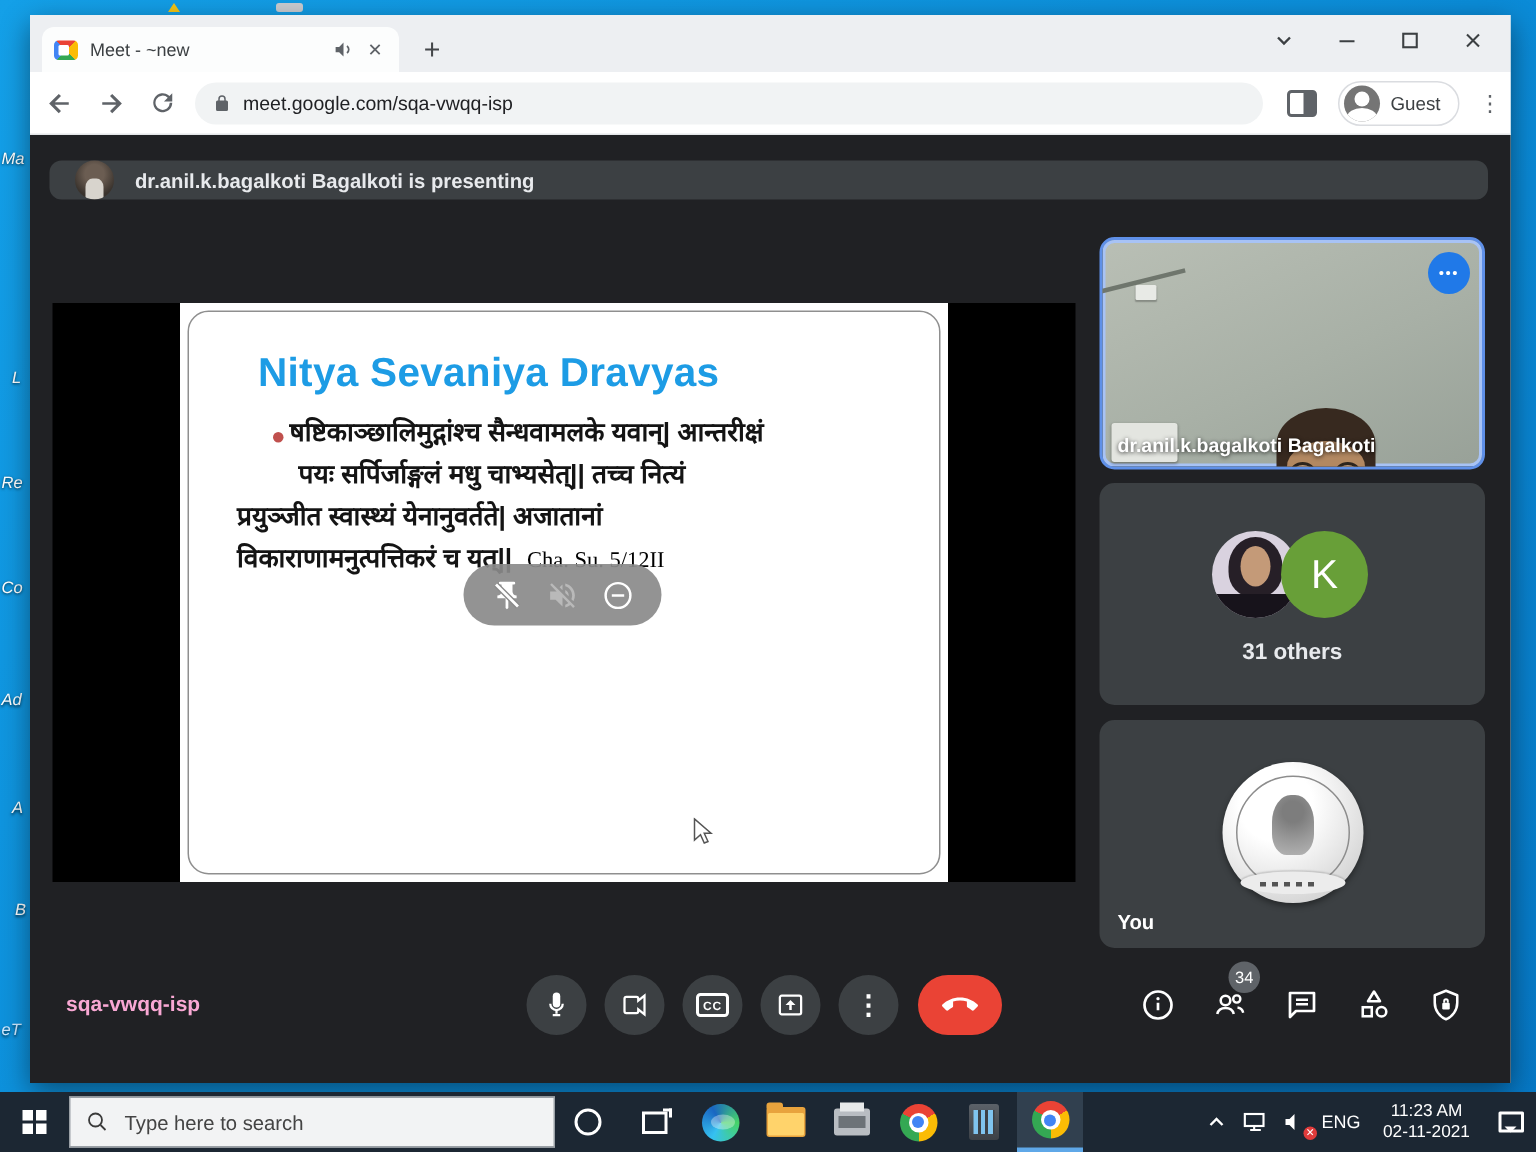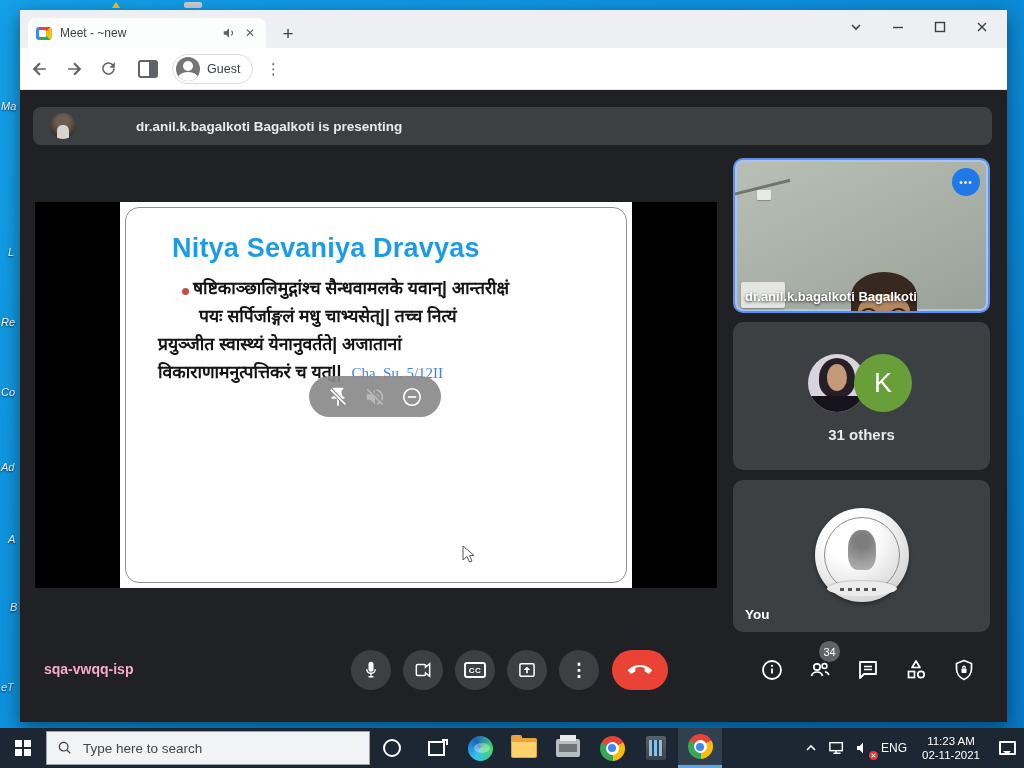--- a/index.html
+++ b/index.html
@@ -36,36 +36,36 @@
   .profile-pill { margin-left:14px; height:30px; border:1px solid #dadce0; border-radius:15px; display:flex; align-items:center; padding:2px 12px 2px 3px; background:#fff; }
   .profile-avatar { width:24px; height:24px; border-radius:50%; background:#757575; position:relative; overflow:hidden; }
   .profile-avatar::before { content:""; position:absolute; left:7px; top:4px; width:10px; height:10px; border-radius:50%; background:#fff; }
   .profile-avatar::after { content:""; position:absolute; left:2px; top:15px; width:20px; height:12px; border-radius:50%; background:#fff; }
   .profile-label { font-size:12.5px; color:#3c4043; margin-left:7px; }
   .menu-dots { margin-left:12px; color:#5f6368; font-size:15px; letter-spacing:0; width:16px; text-align:center; }
 
   
   #page { position:absolute; left:0; top:80px; width:987px; height:632px; background:#202124; }
 
-  #banner { position:absolute; left:13px; top:17px; width:959px; height:38px; background:#3c4043; border-radius:8px; display:flex; align-items:center;gap:46px; }
+  #banner { position:absolute; left:13px; top:17px; width:959px; height:26px; background:#3c4043; border-radius:8px; display:flex; align-items:center; }
   .banner-avatar { width:26px; height:26px; border-radius:50%; margin-left:17px; background:radial-gradient(circle at 50% 35%,#6b5d52 0 30%,#3a332d 70%); position:relative; overflow:hidden; }
   .banner-avatar::after{content:"";position:absolute;left:7px;top:12px;width:12px;height:14px;background:#d8d4cd;border-radius:40% 40% 0 0;}
   .banner-text { color:#e8eaed; font-size:13.5px; font-weight:700; margin-left:14px; }
 
   #stage { position:absolute; left:15px; top:112px; width:682px; height:386px; background:#000; }
   #slide { position:absolute; left:85px; top:0; width:512px; height:386px; background:#fff; overflow:hidden; }
   .slide-frame { position:absolute; left:5px; top:5px; right:5px; bottom:5px; border:1px solid #8f8f8f; border-radius:14px; }
   .slide-title { position:absolute; left:52px; top:31px; font-size:27px; font-weight:700; letter-spacing:.2px; }
   .slide-bullet { position:absolute; left:62px; top:86px; width:7px; height:7px; border-radius:50%; background:#c0504d; }
   .sl { position:absolute; color:#141414; font-size:17.5px; font-weight:700; white-space:nowrap; }
   .sl.l1 { left:73px; top:73px; }
   .sl.l2 { left:79px; top:101px; }
   .sl.l3 { left:38px; top:129px; }
   .sl.l4 { left:38px; top:157px; }
-  .slide-ref { font-family:"Liberation Serif", serif; font-weight:400; font-size:15px; color:#3b82f6; margin-left:10px; }
+  .slide-ref { font-family:"Liberation Serif", serif; font-weight:400; font-size:15px; color:#000000; margin-left:10px; }
 
   #overlay-pill { position:absolute; left:274px; top:174px; width:132px; height:41px; background:rgba(138,138,138,.92); border-radius:21px; display:flex; align-items:center; justify-content:space-around; padding:0 10px; }
   #overlay-pill svg { display:block; }
 
   #cursor { position:absolute; left:427px; top:343px; }
 
   
   .tile { position:absolute; left:713px; width:257px; border-radius:10px; background:#3c4043; overflow:hidden; }
   #tile-presenter { top:68px; height:155px; border:2px solid #5f90e8; box-shadow:0 0 0 2px #a8c3f5 inset; background:linear-gradient(155deg,#b9bfb5 0%,#a8b0a6 55%,#98a198 100%); }
   .cam-conduit { position:absolute; left:-4px; top:26px; width:60px; height:3px; background:#6f766d; transform:rotate(-14deg); }
@@ -203,20 +203,26 @@
       <span class="navbtn">
         <svg width="20" height="20" viewBox="0 0 24 24">
             <path d="M5 11h11.2l-5-5L13 4.3 20.7 12 13 19.7l-1.8-1.7 5-5H5z" fill="#5f6368"></path>
           </svg>
       </span>
       <span class="navbtn">
         <svg width="19" height="19" viewBox="0 0 24 24">
             <path d="M17.65 6.35A8 8 0 1 0 20 12h-2.1a6 6 0 1 1-1.7-4.2L13 11h7V4l-2.35 2.35z" fill="#5f6368"></path>
           </svg>
       </span>
+      <div id="omnibox">
+        <svg width="12" height="14" viewBox="0 0 24 24">
+            <path d="M18 8h-1V6a5 5 0 0 0-10 0v2H6a2 2 0 0 0-2 2v10a2 2 0 0 0 2 2h12a2 2 0 0 0 2-2V10a2 2 0 0 0-2-2zM9 6a3 3 0 0 1 6 0v2H9V6z" fill="#5f6368"></path>
+          </svg>
+        <span class="url">meet.google.com/sqa-vwqq-isp</span>
+      </div>
       <span class="sidepanel-btn"></span>
       <div class="profile-pill">
         <span class="profile-avatar"></span>
         <span class="profile-label">Guest</span>
       </div>
       <span class="menu-dots">⋮</span>
     </div>
 
     <div id="page">
 

